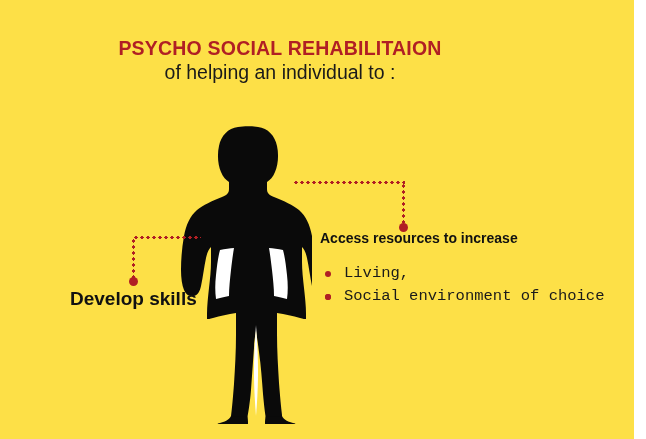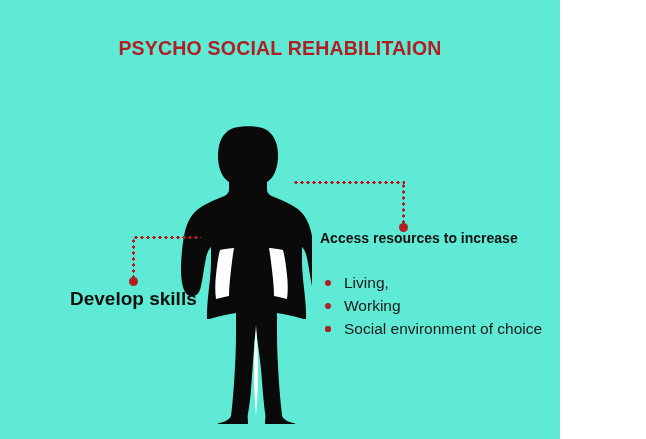--- a/index.html
+++ b/index.html
@@ -5,23 +5,23 @@
   html, body {
     margin: 0;
     padding: 0;
     background: #ffffff;
   }
   body {
     font-family: "Liberation Sans", sans-serif;
   }
   #infographic {
     position: relative;
-    width: 560px;
+    width: 634px;
     height: 439px;
-    background: #5eead4;
+    background: #fde047;
     overflow: hidden;
   }
 
   
   .header-block {
     position: absolute;
     left: 0;
     top: 36px;
     width: 560px;
     text-align: center;
@@ -102,22 +102,23 @@
   }
   .right-heading {
     font-size: 14px;
     font-weight: bold;
     color: #111111;
     line-height: 23px;
     margin: 0;
   }
   .right-list {
     list-style: none;
-    margin: 21px 0 0 0;
+    margin: 12px 0 0 0;
     padding: 0;
+    font-family: Liberation Mono, monospace;
   }
   .right-list li {
     position: relative;
     padding-left: 24px;
     font-size: 15.5px;
     color: #1a1a1a;
     line-height: 23px;
     white-space: nowrap;
   }
   .right-list li .bullet-dot {
@@ -130,20 +131,21 @@
     background: #b01f24;
   }
 </style>
 </head>
 <body>
 
 <div id="infographic">
 
   <div class="header-block">
     <div class="header-title">PSYCHO SOCIAL REHABILITAION</div>
+    <div class="header-line">of helping an individual to :</div>
   </div>
 
   <div class="silhouette">
     <svg viewBox="0 0 136 304" xmlns="http://www.w3.org/2000/svg" aria-hidden="true">
       <path fill="#0a0a0a" d="
         M 62,7
         C 52,8 45,16 43,26
         C 41,35 42,45 45,52
         C 47,57 50,60 53,62
         L 53,69
@@ -254,24 +256,20 @@
   <div class="right-block">
     <div class="right-heading">Access resources to increase</div>
 
     <ul class="right-list">
       <li>
         <span class="bullet-dot"></span>
         <span>Living,</span>
       </li>
       <li>
         <span class="bullet-dot"></span>
-        <span>Working</span>
-      </li>
-      <li>
-        <span class="bullet-dot"></span>
       </li>
       <li>
         <span class="bullet-dot"></span>
         <span>Social environment of choice</span>
       </li>
     </ul>
   </div>
 
 </div>
 

